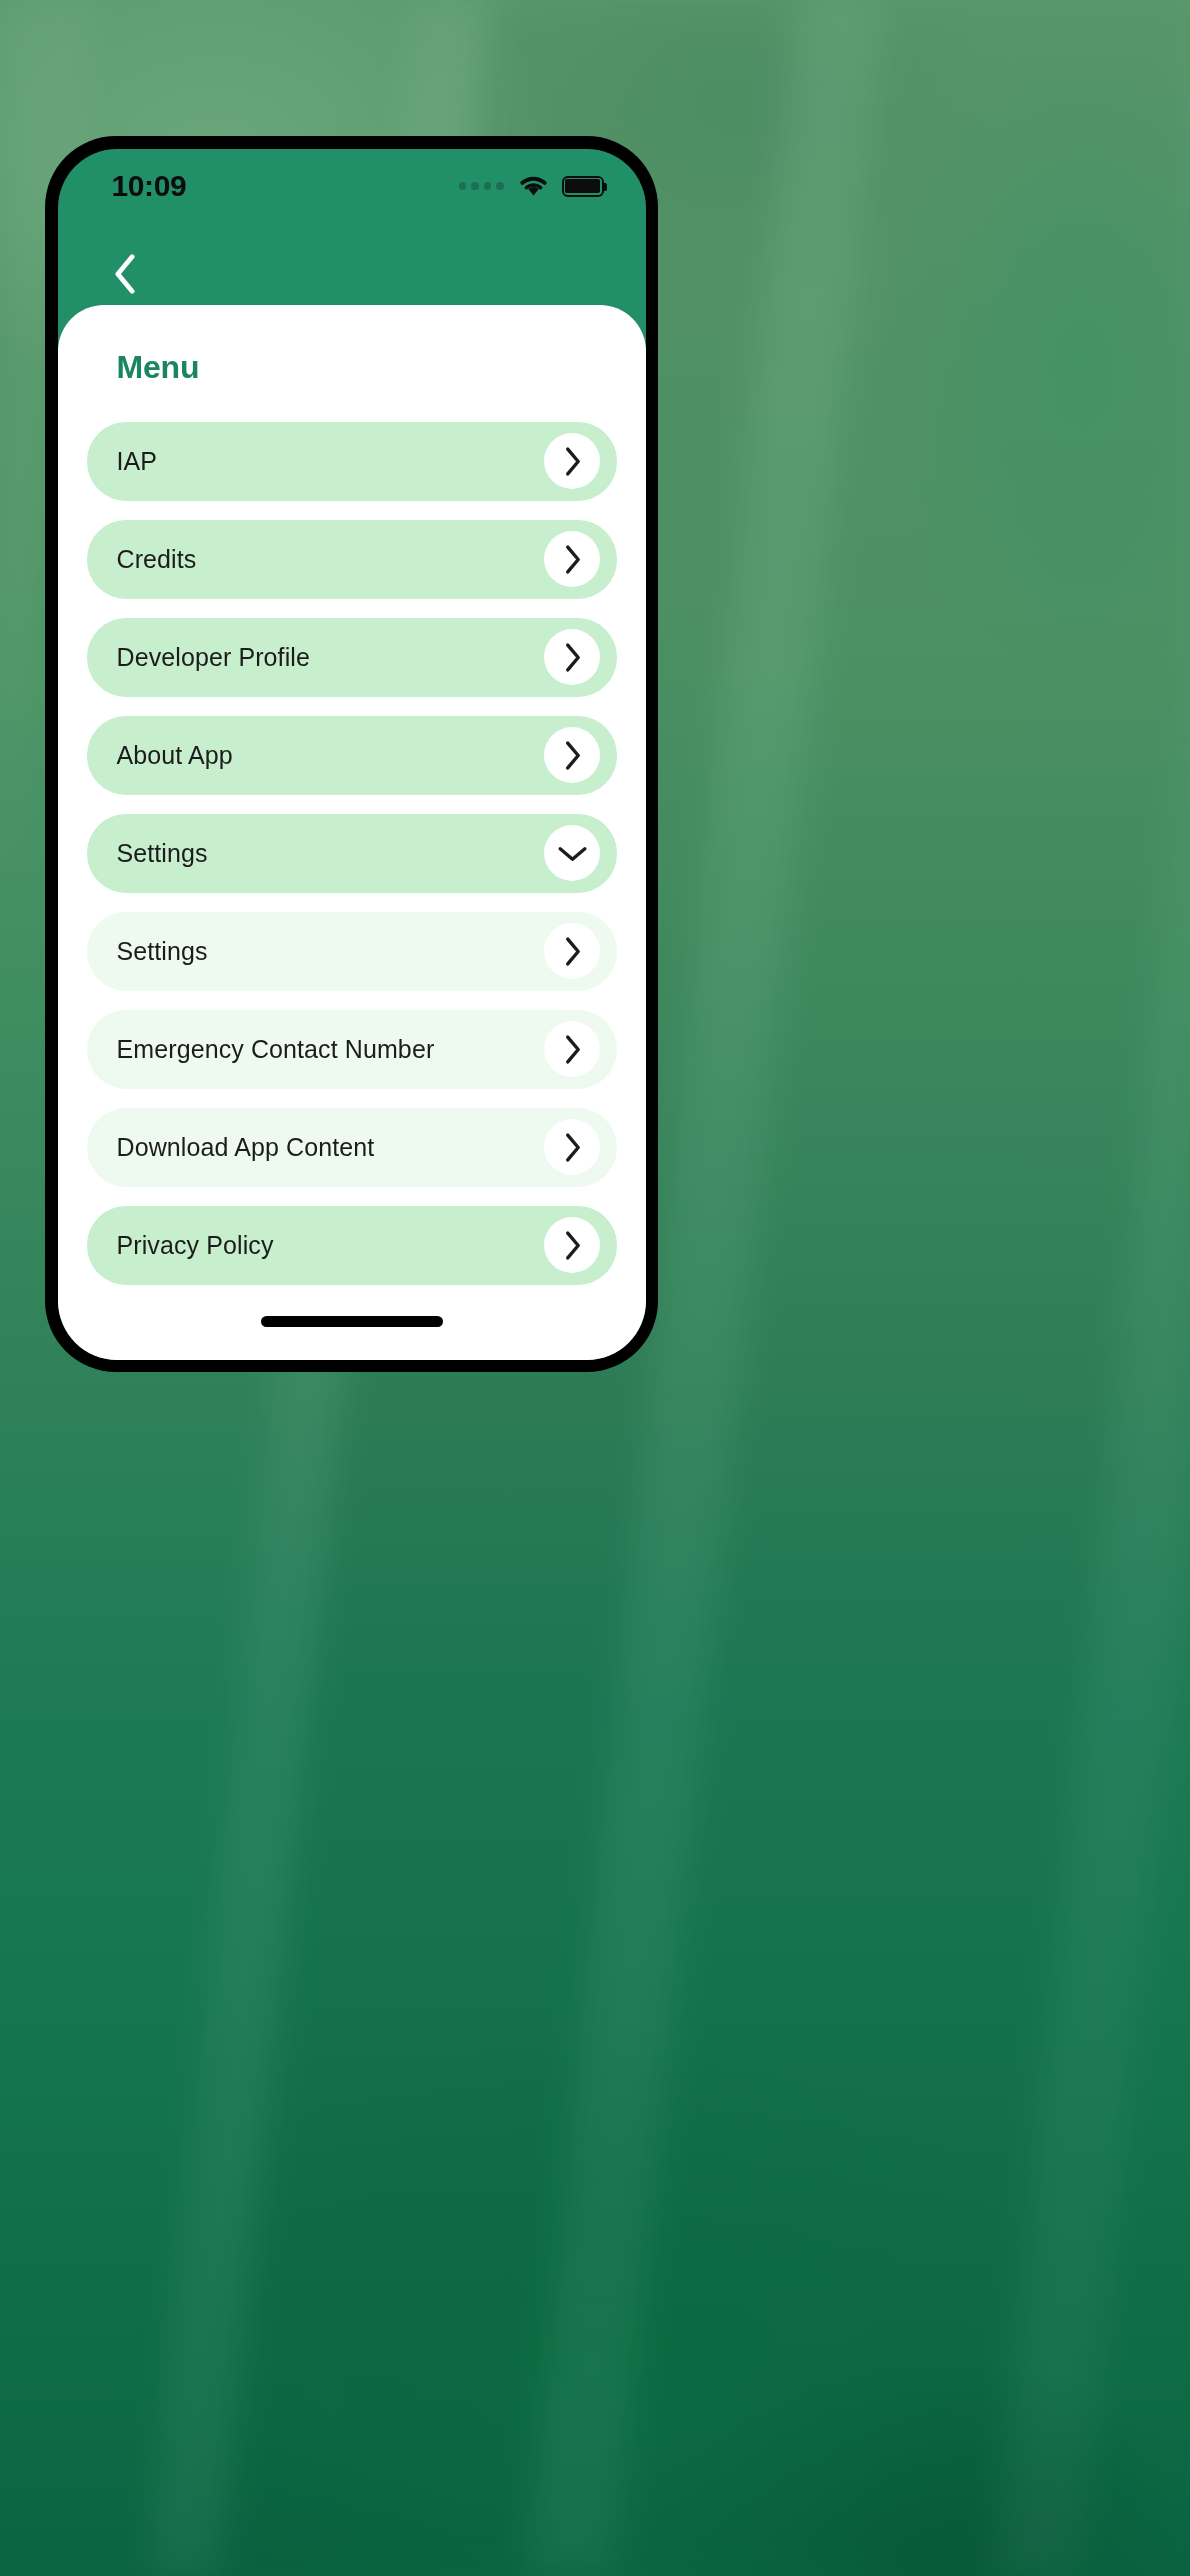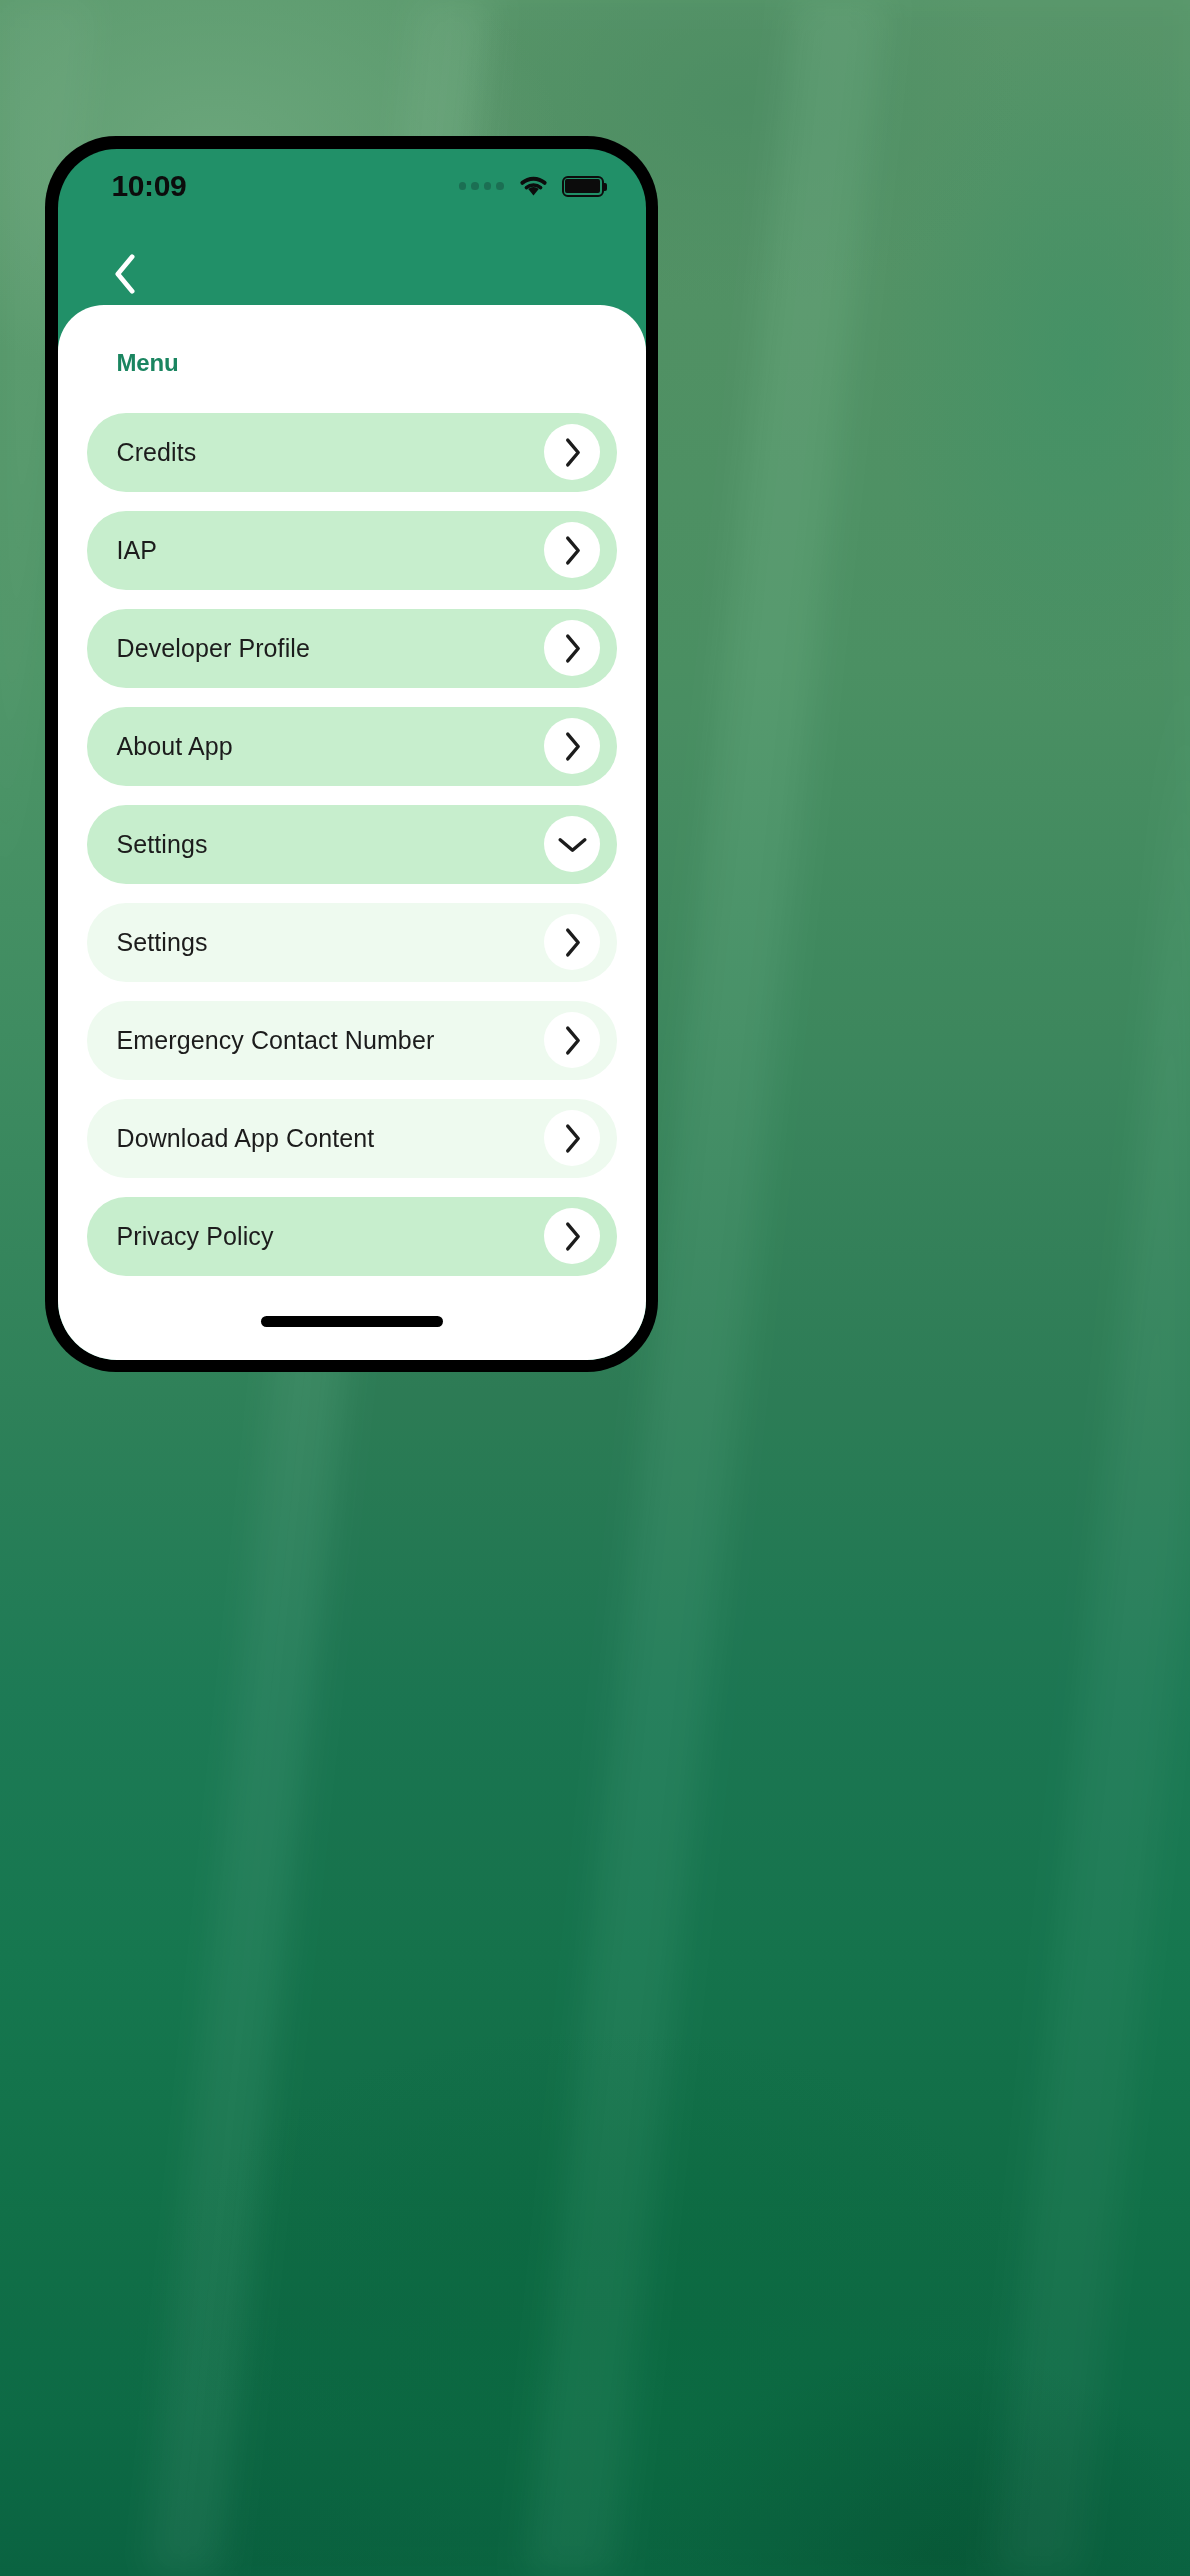--- a/index.html
+++ b/index.html
@@ -102,21 +102,21 @@
     position:absolute;
     left:0; right:0; top:156px; bottom:0;
     background:#fff;
     border-radius:46px 46px 0 0;
     padding:0 29px;
     overflow:hidden;
   }
   .page-title{
     margin-top:44px;
     margin-left:30px;
-    font-size:24px;
+    font-size:32px;
     font-weight:bold;
     color:#1a8560;
     letter-spacing:-0.2px;
   }
 
   .menu-list{
     margin-top:36px;
     display:flex; flex-direction:column; gap:19px;
   }
   .menu-row{
@@ -193,30 +193,30 @@
         </span>
       </div>
     </div>
 
     <div class="sheet">
       <div class="page-title">Menu</div>
 
       <div class="menu-list">
 
         <div class="menu-row level-main">
+          <span class="menu-label">IAP</span>
+          <span class="row-action">
+            <svg width="19" height="31" viewBox="0 0 20 32">
+              <path d="M5 3 L16 16 L5 29" stroke="#1c1c1c" stroke-width="3.6" fill="none" stroke-linecap="round" stroke-linejoin="round"></path>
+            </svg>
+          </span>
+        </div>
+
+        <div class="menu-row level-main">
           <span class="menu-label">Credits</span>
-          <span class="row-action">
-            <svg width="19" height="31" viewBox="0 0 20 32">
-              <path d="M5 3 L16 16 L5 29" stroke="#1c1c1c" stroke-width="3.6" fill="none" stroke-linecap="round" stroke-linejoin="round"></path>
-            </svg>
-          </span>
-        </div>
-
-        <div class="menu-row level-main">
-          <span class="menu-label">IAP</span>
           <span class="row-action">
             <svg width="19" height="31" viewBox="0 0 20 32">
               <path d="M5 3 L16 16 L5 29" stroke="#1c1c1c" stroke-width="3.6" fill="none" stroke-linecap="round" stroke-linejoin="round"></path>
             </svg>
           </span>
         </div>
 
         <div class="menu-row level-main">
           <span class="menu-label">Developer Profile</span>
           <span class="row-action">

